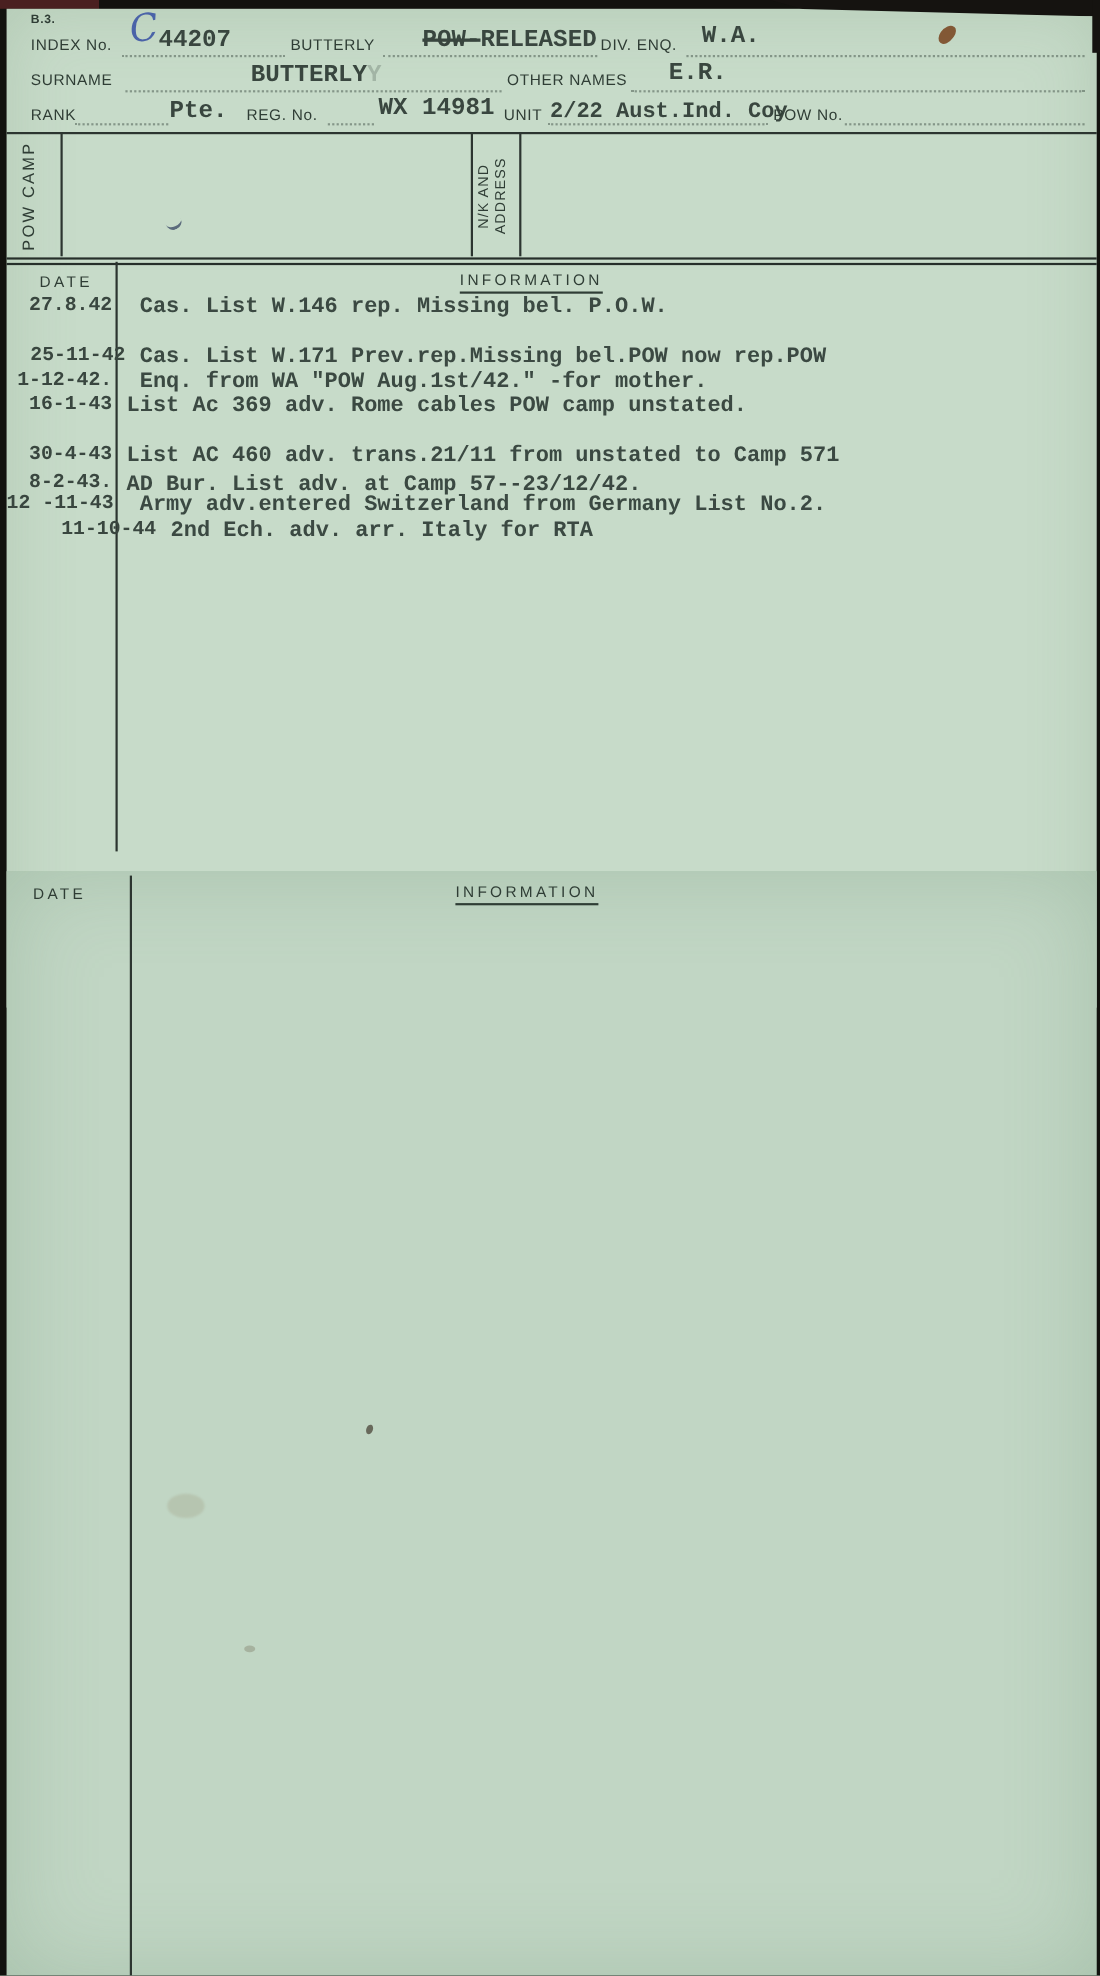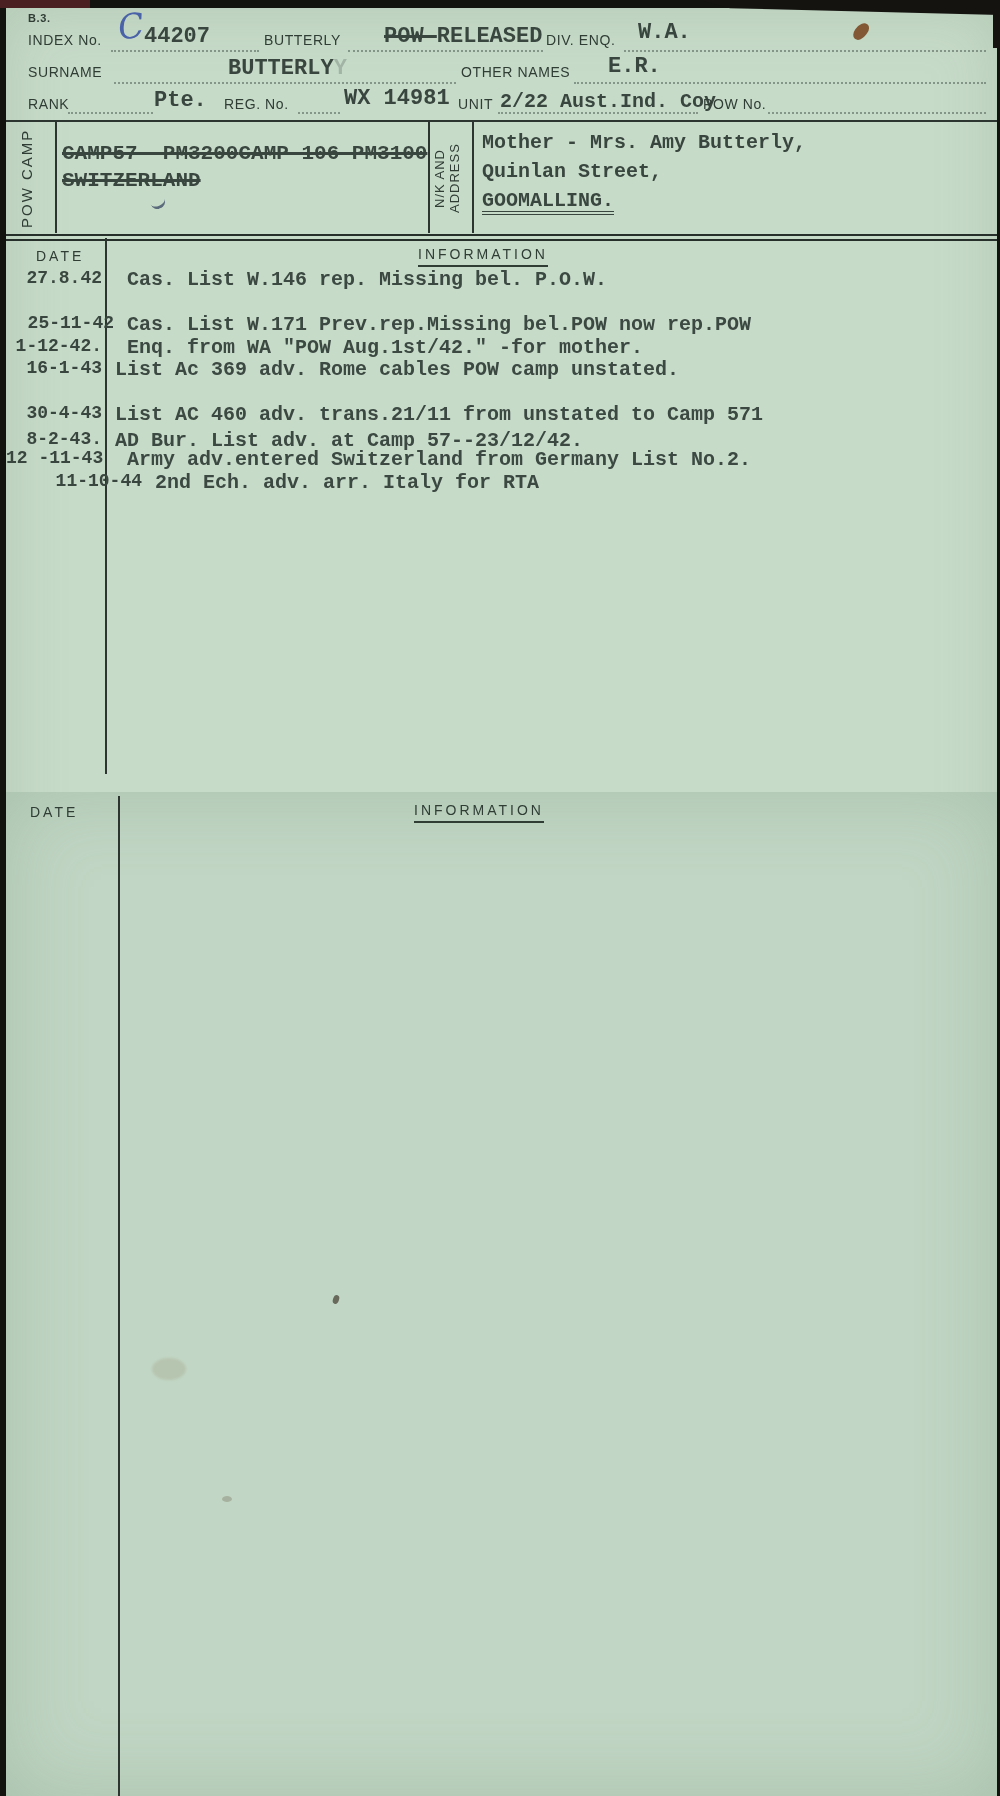--- a/index.html
+++ b/index.html
@@ -79,32 +79,30 @@
   <div class="plabel" style="left:452px;top:88px;">UNIT</div>
   <div class="typed t20" style="left:494px;top:82px;">2/22 Aust.Ind. Coy</div>
   <div class="plabel" style="left:697px;top:88px;">POW No.</div>
 
   <div class="hline" style="left:0;top:112px;width:100%;"></div>
   <div class="vline" style="left:49px;top:112px;height:113px;"></div>
   <div class="vtext" style="left:12px;top:118px;height:104px;font-size:15px;letter-spacing:2px;">
       <span>POW CAMP</span>
     </div>
 
-  <div class="typed" style="left:56px;top:132px;font-size:21px;line-height:27px;"><span class="struck">CAMP57- PM3200</span><span class="struck">CAMP-106-PM3100</span><br><span class="struck">SWITZERLAND</span></div>
 
   <div class="artifact" style="left:144px;top:186px;width:15px;height:12px;border-bottom:3px solid #41506a;border-radius:50%;transform:rotate(-22deg);opacity:.8;"></div>
 
   <div class="vline" style="left:422px;top:112px;height:113px;"></div>
   <div class="vtext" style="left:426px;top:118px;height:104px;font-size:13px;letter-spacing:1px;">
       <span>N/K AND</span>
       <span>ADDRESS</span>
     </div>
   <div class="vline" style="left:466px;top:112px;height:113px;"></div>
 
-  <div class="typed t20" style="left:476px;top:120px;line-height:29px;"><span>Mother - Mrs. Amy Butterly,</span><br><span>Quinlan Street,</span><br><span class="dbl-underline">GOOMALLING.</span></div>
 
   <div class="drule" style="left:0;top:226px;width:100%;"></div>
   <div class="colhead" style="left:30px;top:240px;">DATE</div>
   <div class="colhead underlined" style="left:412px;top:238px;">INFORMATION</div>
   <div class="vline" style="left:99px;top:230px;height:536px;"></div>
 
   <div class="trow" style="top:260px;"><span class="tdate">27.8.42</span><span class="tinfo"> Cas. List W.146 rep. Missing bel. P.O.W.</span></div>
   <div class="trow" style="top:305px;padding-left:12px;"><span class="tdate">25-11-42</span><span class="tinfo">Cas. List W.171 Prev.rep.Missing bel.POW now rep.POW</span></div>
   <div class="trow" style="top:328px;"><span class="tdate">1-12-42.</span><span class="tinfo"> Enq. from WA "POW Aug.1st/42." -for mother.</span></div>
   <div class="trow" style="top:350px;"><span class="tdate">16-1-43</span><span class="tinfo">List Ac 369 adv. Rome cables POW camp unstated.</span></div>

